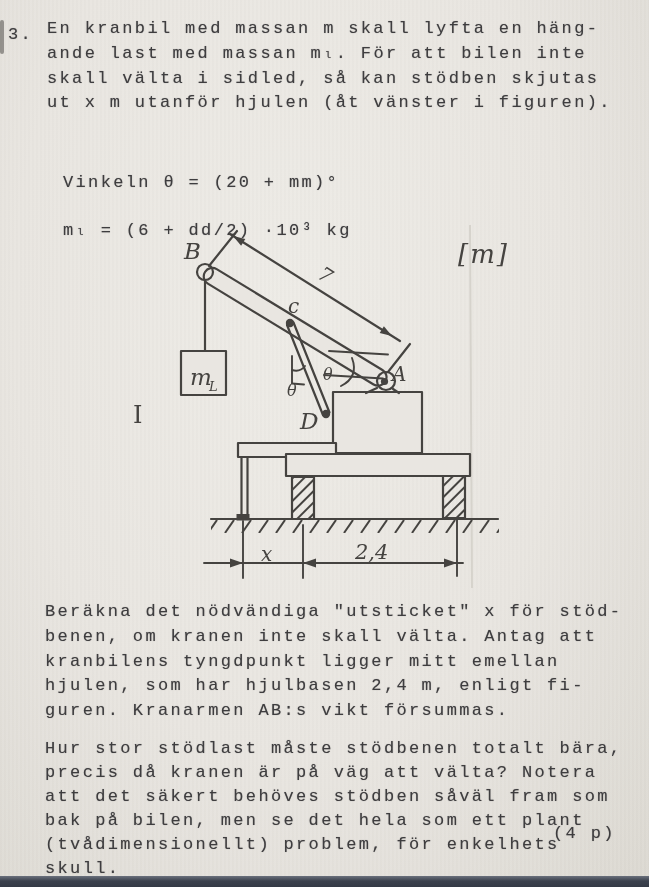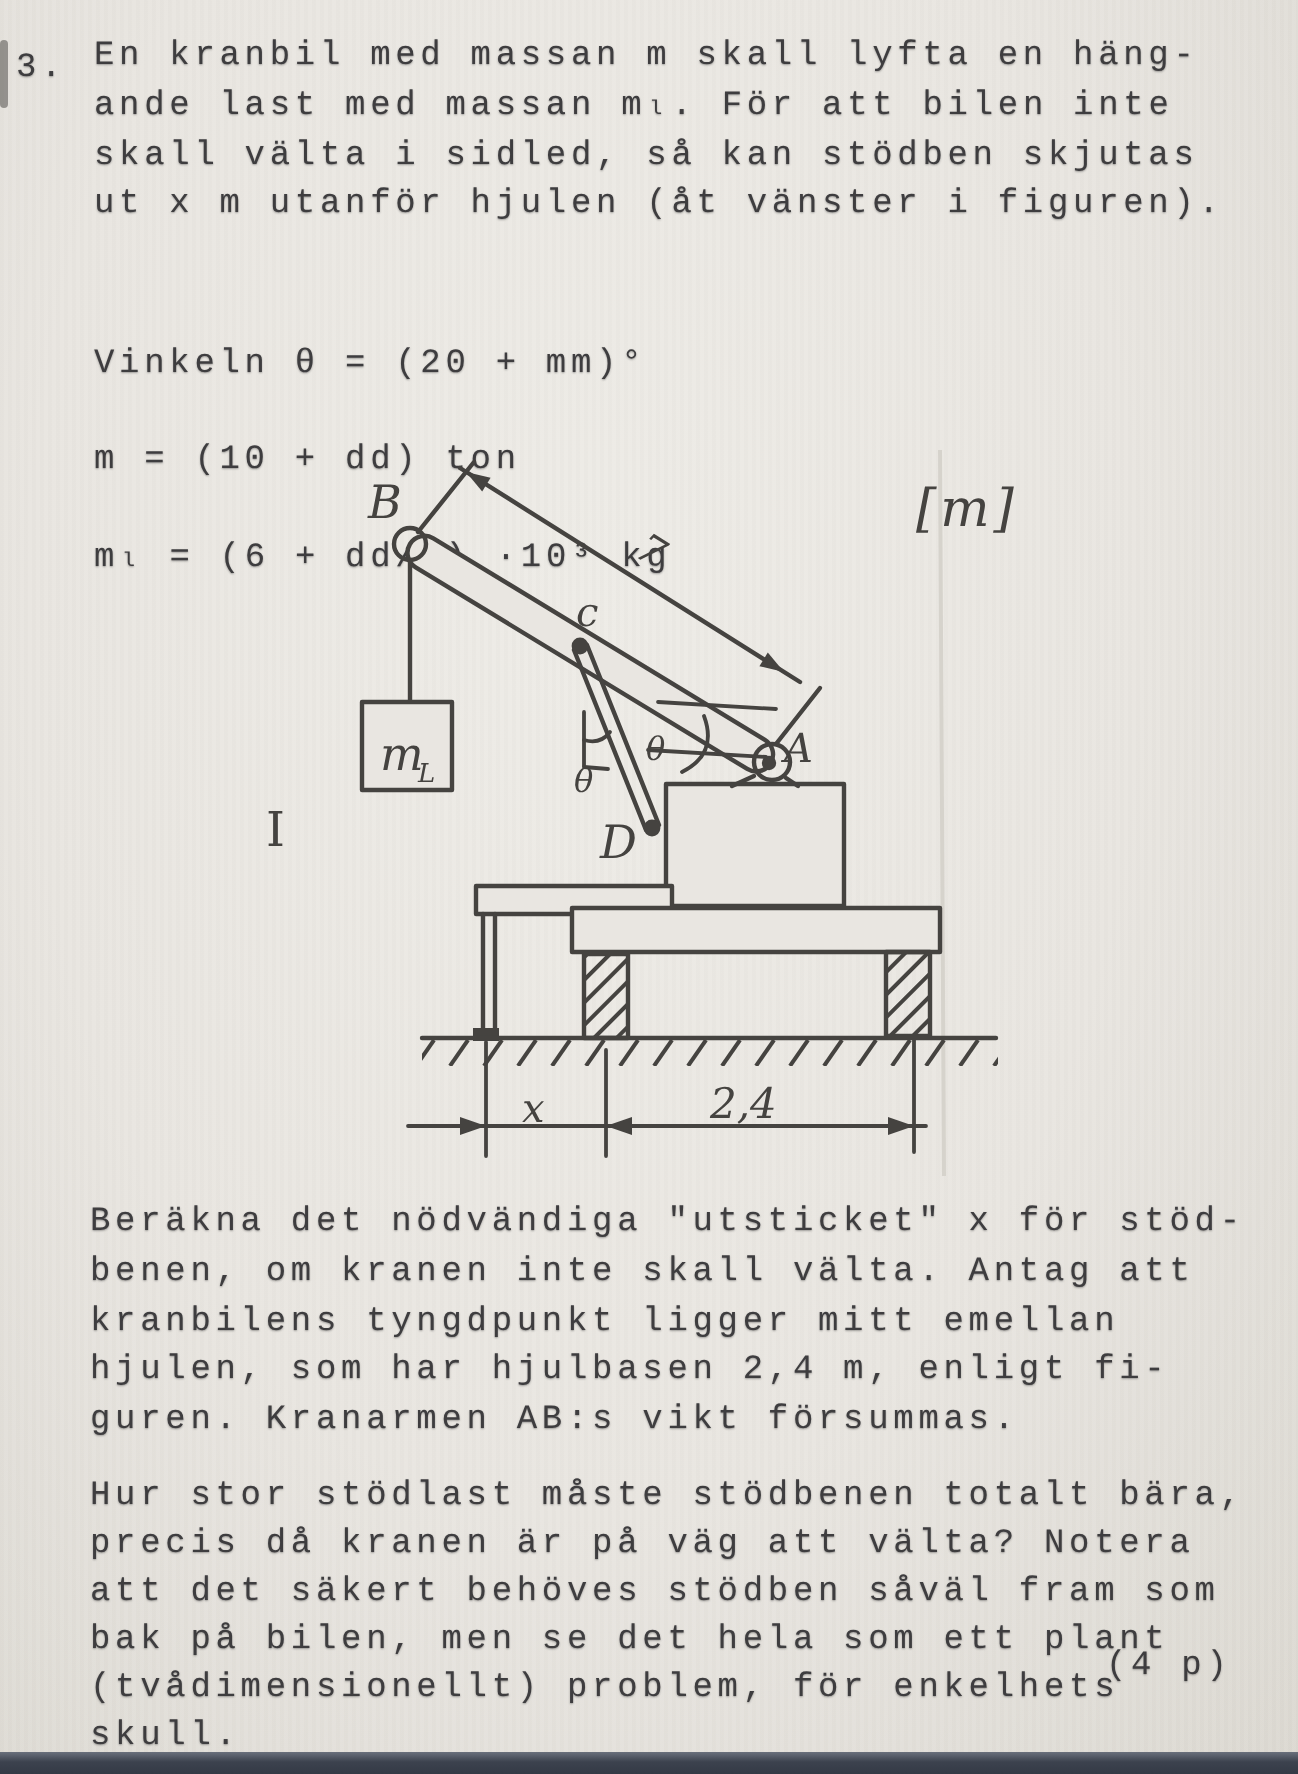--- a/index.html
+++ b/index.html
@@ -10,21 +10,21 @@
       radial-gradient(ellipse at 45% 35%, #eeece7 0%, #e9e6e1 55%, #dcd9d2 100%);
     font-family:"Liberation Mono","DejaVu Sans Mono",monospace;
   }
   .typewriter{
     position:absolute;
     font-family:"Liberation Mono","DejaVu Sans Mono",monospace;
     font-size:17px; letter-spacing:2.35px; line-height:24.8px;
     color:#3e3d3f; white-space:pre-line;
     text-shadow:0 0.3px 1px rgba(62,61,63,0.45);
   }
-  .formula-line{position:relative; line-height:23.6px;}
+  .formula-line{position:relative; line-height:23.6px;margin-left:16px;}
   #para1{left:47px; top:17px; width:590px;}
   #qnum{left:8px; top:23px;}
   #formulas{left:47px; top:146px; width:500px;}
   #para2{left:45px; top:600px; width:595px;}
   #para3{left:45px; top:737px; width:595px; line-height:23.9px;}
   #points{left:553px; top:822px;}
   #diagram-svg{position:absolute; left:0; top:0;}
   .hand-label{font-family:"DejaVu Serif","Liberation Serif",serif; font-style:italic; fill:#454340;}
   .hand-plain{font-family:"DejaVu Serif","Liberation Serif",serif; fill:#454340;}
   #bottom-band{
@@ -40,21 +40,20 @@
 <body>
 
 <div id="qnum" class="typewriter">3.</div>
 <div id="para1" class="typewriter">En kranbil med massan m skall lyfta en häng-
 ande last med massan mₗ. För att bilen inte
 skall välta i sidled, så kan stödben skjutas
 ut x m utanför hjulen (åt vänster i figuren).</div>
 
 <div id="formulas" class="typewriter">
   <div class="formula-line">Vinkeln θ = (20 + mm)°</div>
-  <div class="formula-line">m = (10 + dd) ton</div>
   <div class="formula-line">mₗ = (6 + dd/2) ·10³ kg</div>
 </div>
 
 <svg id="diagram-svg" width="649" height="887" viewBox="0 0 649 887" xmlns="http://www.w3.org/2000/svg">
   <defs>
     <pattern id="wheelHatch" width="8" height="8" patternUnits="userSpaceOnUse" patternTransform="rotate(45)">
       <line x1="1" y1="0" x2="1" y2="8" stroke="#454340" stroke-width="2"></line>
     </pattern>
     <pattern id="groundHatch" width="17" height="13" patternUnits="userSpaceOnUse">
       <line x1="13" y1="0" x2="4" y2="13" stroke="#454340" stroke-width="2"></line>

